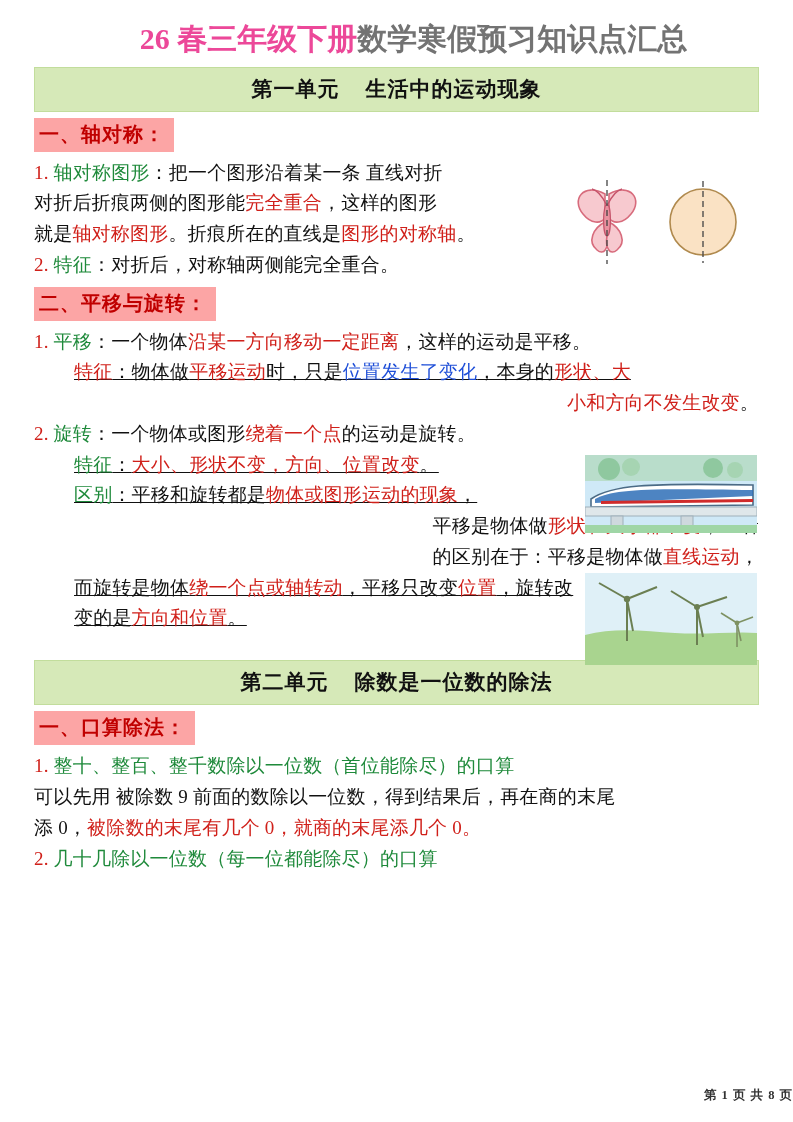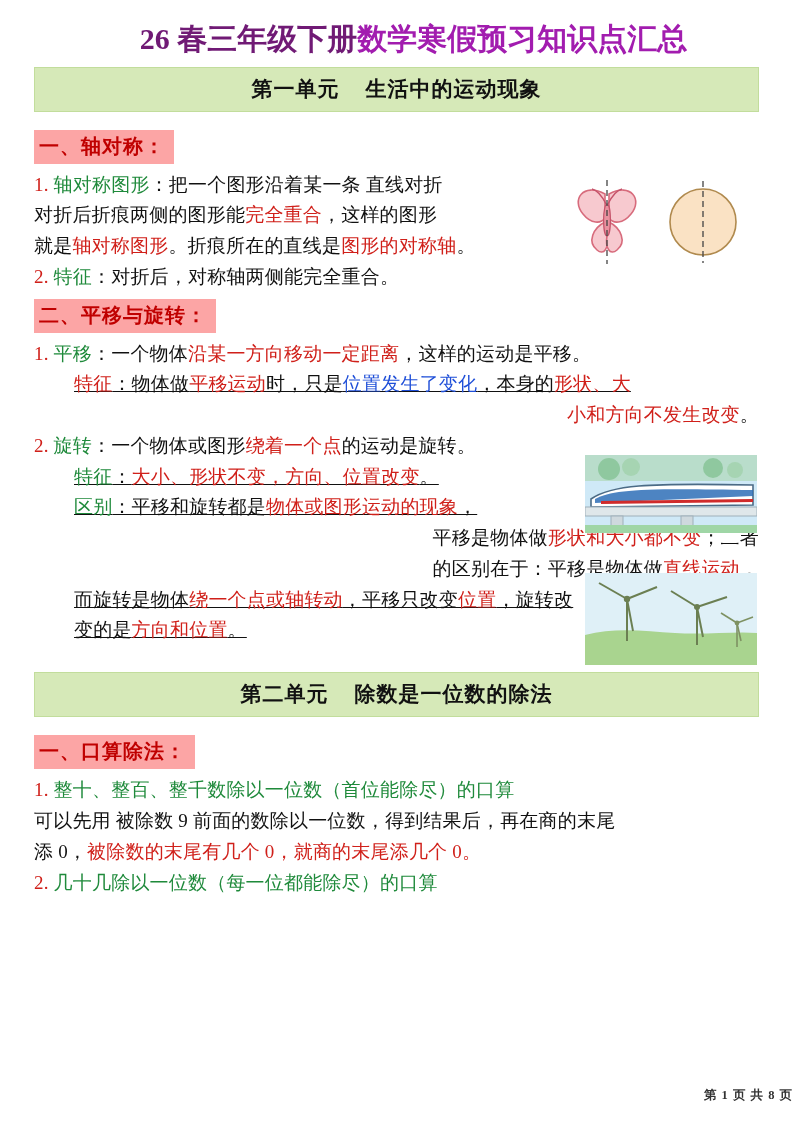--- a/index.html
+++ b/index.html
@@ -26,34 +26,34 @@
   .title {
     text-align: center;
     font-weight: bold;
     font-size: 30px;
     letter-spacing: 0px;
     line-height: 1.15;
     white-space: nowrap;
     margin: 4px 0 10px 0;
     font-family: "Liberation Serif", "DejaVu Serif", serif;
   }
-  .title .black { color: #701a75; margin-left: 34px; }
-  .title .red { color: #a21caf; text-align: center; }
+  .title .black { color: #ec4899; margin-left: 34px; }
+  .title .red { color: #737373; text-align: center; }
 
   
   .unit-banner {
     background: #d6e9b8;
     border: 1px solid #c2dd9c;
     text-align: center;
     font-size: 21px;
     font-weight: bold;
     color: #111111;
     padding: 7px 0 8px 0;
     letter-spacing: 1px;
-    margin-bottom: 12px;
+    margin-bottom: 0;
   }
   .unit-banner .gap { display:inline-block; width: 26px; }
 
   
   .sec-head {
     display: inline-block;
     background: #fca5a5;
     color: #c00000;
     font-size: 20px;
     font-weight: bold;

